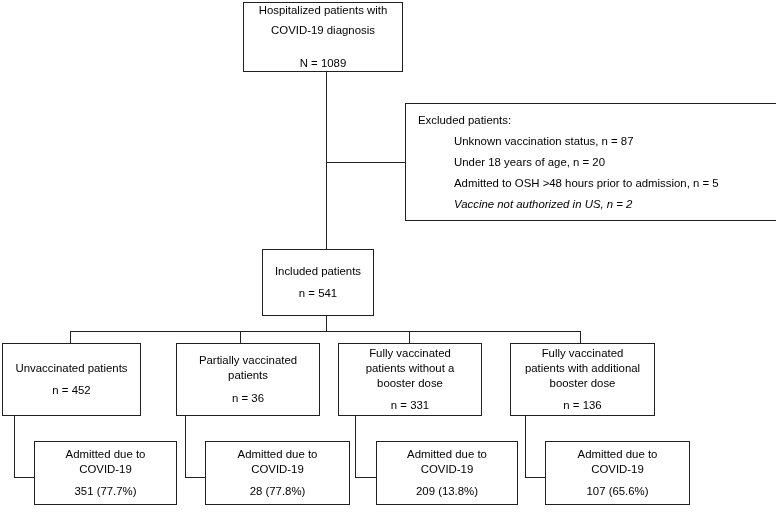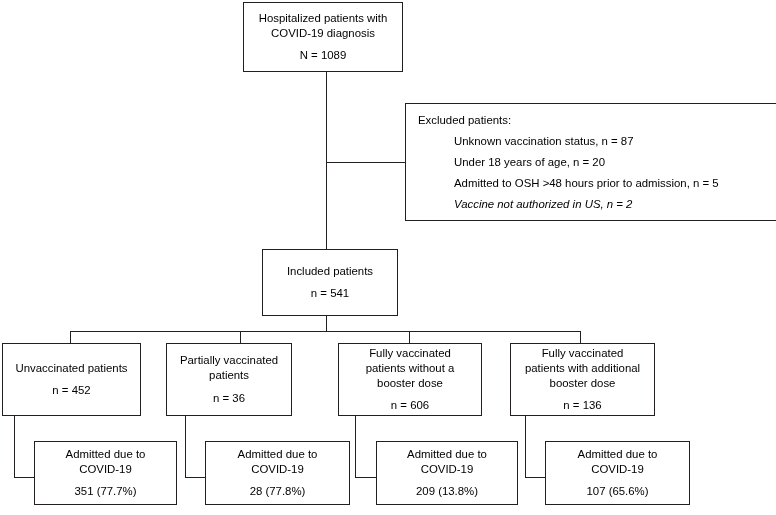--- a/index.html
+++ b/index.html
@@ -38,22 +38,22 @@
   }
   .node .ln {
     display: block;
     white-space: nowrap;
   }
   .node .gap {
     height: 7px;
   }
 
   
-  #node-top      { left: 243px; top: 2px;   width: 160px; height: 70px; }
-  #node-included { left: 262px; top: 249px; width: 136px; height: 67px; }
+  #node-top      { left: 243px; top: 2px;   width: 160px; height: 70px; justify-content: space-between; }
+  #node-included { left: 262px; top: 249px; width: 112px; height: 67px; }
 
   
   #node-excluded {
     left: 405px; top: 103px; width: 415px; height: 118px;
     display: block;
     text-align: left;
     padding: 9px 10px 9px 12px;
   }
   #node-excluded .hdr {
     display: block;
@@ -64,21 +64,21 @@
     display: block;
     margin-left: 36px;
     margin-bottom: 6px;
     white-space: nowrap;
   }
   #node-excluded .sub:last-child { margin-bottom: 0; font-style: italic; }
 
   
   .group-box  { top: 343px; height: 73px; }
   #grp-0 { left: 2px;   width: 139px; }
-  #grp-1 { left: 166px; width: 126px; }
+  #grp-1 { left: 176px; width: 144px; }
   #grp-2 { left: 338px; width: 144px; }
   #grp-3 { left: 510px; width: 145px; }
 
   
   .outcome-box { top: 441px; height: 64px; }
   #out-0 { left: 34px;  width: 143px; }
   #out-1 { left: 205px; width: 145px; }
   #out-2 { left: 376px; width: 142px; }
   #out-3 { left: 545px; width: 145px; }
 
@@ -168,21 +168,21 @@
     <span class="ln">Partially vaccinated</span>
     <span class="ln">patients</span>
     <span class="gap"></span>
     <span class="ln">n = 36</span>
   </div>
   <div class="node group-box" id="grp-2">
     <span class="ln">Fully vaccinated</span>
     <span class="ln">patients without a</span>
     <span class="ln">booster dose</span>
     <span class="gap"></span>
-    <span class="ln">n = 606</span>
+    <span class="ln">n = 331</span>
   </div>
   <div class="node group-box" id="grp-3">
     <span class="ln">Fully vaccinated</span>
     <span class="ln">patients with additional</span>
     <span class="ln">booster dose</span>
     <span class="gap"></span>
     <span class="ln">n = 136</span>
   </div>
 
   <div class="node outcome-box" id="out-0">

